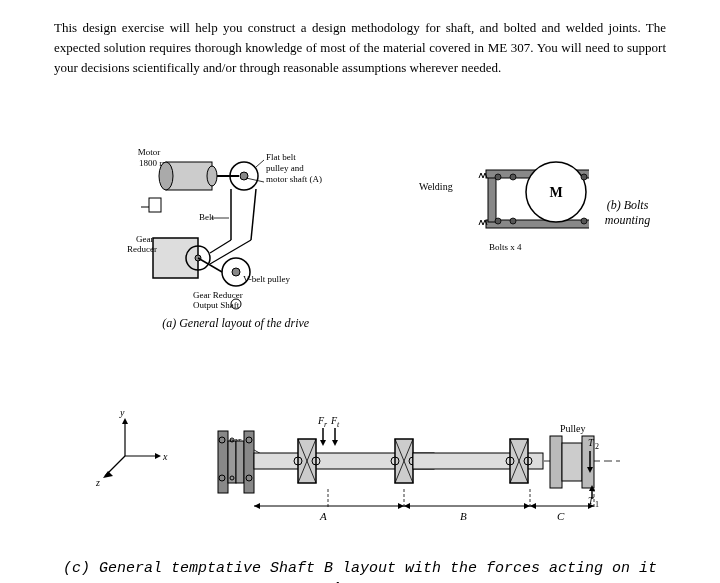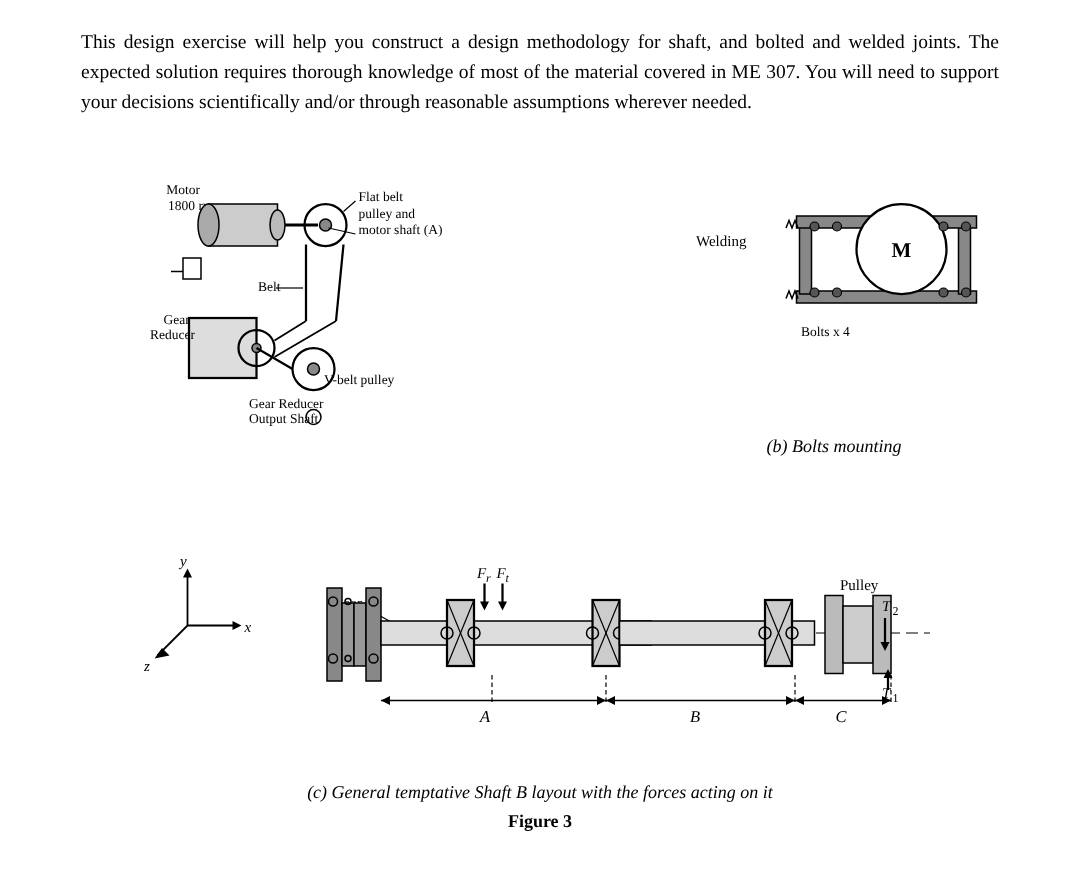--- a/index.html
+++ b/index.html
@@ -9,67 +9,68 @@
       font-size: 13px;
       color: #000;
       width: 720px;
       min-height: 583px;
       padding: 18px 54px 18px 54px;
     }
 
     .intro-text {
       text-align: justify;
       line-height: 1.55;
-      margin-bottom: 6px;
+      margin-bottom: 32px;
     }
 
     .figures-row {
       display: flex;
       flex-direction: row;
-      justify-content: space-between;
+      justify-content: flex-end;
       align-items: flex-start;
-      margin-bottom: 12px;
+      margin-bottom: 25px;
       gap: 10px;
     }
 
     .figure-a {
       flex: 0 0 310px;
       display: flex;
       flex-direction: column;
       align-items: center;
     }
 
     .figure-b {
       flex: 0 0 220px;
       display: flex;
-      flex-direction: column;
+      flex-direction: row;
       align-items: center;
       margin-top: 0;
     }
 
     .subfig-label {
       font-size: 12px;
       margin-top: 6px;
       text-align: center;
       font-style: italic;
     }
 
     .figure-c-wrapper {
       display: flex;
       flex-direction: column;
       align-items: center;
       margin-top: 4px;
       width: 100%;
     }
 
     .fig-caption {
-      font-size: 12px;
+      font-size: 15px;
       text-align: center;
       font-style: italic;
       margin-top: 4px;
+      font-family: Liberation Mono, monospace;
     }
 
     .fig-bold {
       font-weight: bold;
       font-style: normal;
     }
 
     
     svg {
       display: block;
@@ -130,20 +131,21 @@
       <text x="112" y="188" font-size="9" font-family="Times New Roman">Gear Reducer</text>
       <text x="112" y="198" font-size="9" font-family="Times New Roman">Output Shaft</text>
 
       <ellipse cx="155" cy="194" rx="5" ry="5" fill="none" stroke="#000" stroke-width="1"></ellipse>
 
       <rect x="68" y="88" width="12" height="14" fill="none" stroke="#000" stroke-width="1"></rect>
       <line x1="60" y1="97" x2="68" y2="97" stroke="#000" stroke-width="1"></line>
 
       <line x1="183" y1="72" x2="165" y2="68" stroke="#000" stroke-width="0.8"></line>
     </svg>
+    <div class="subfig-label">(a) General layout of the drive</div>
   </div>
 
   <div class="figure-b">
     <svg width="220" height="200">
 
       <text x="18" y="80" font-size="10" font-family="Times New Roman">Welding</text>
 
       <rect x="85" y="110" width="120" height="8" fill="#888" stroke="#000" stroke-width="1"></rect>
 
       <rect x="87" y="62" width="8" height="50" fill="#888" stroke="#000" stroke-width="1"></rect>

